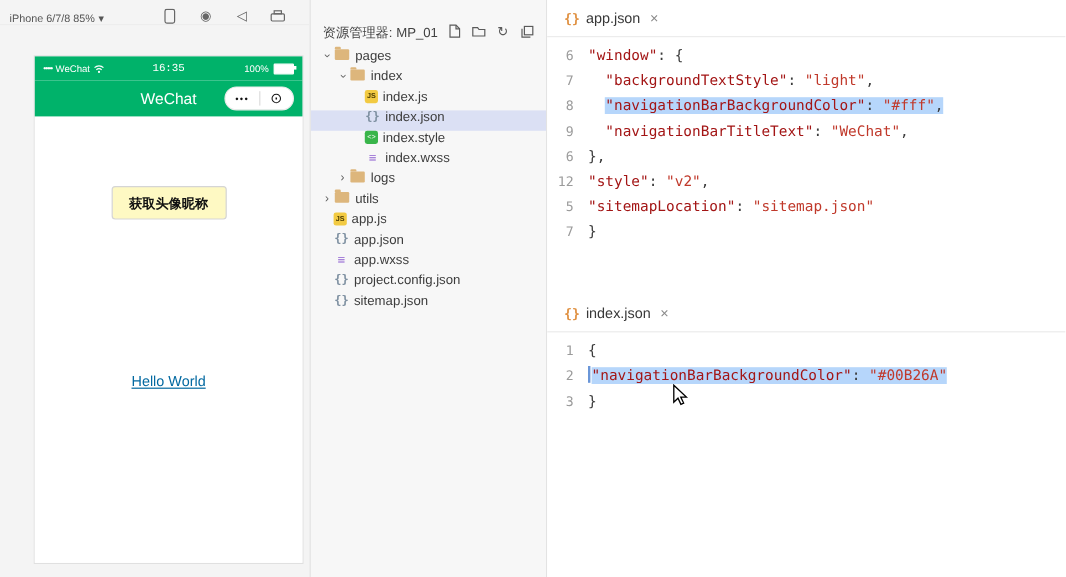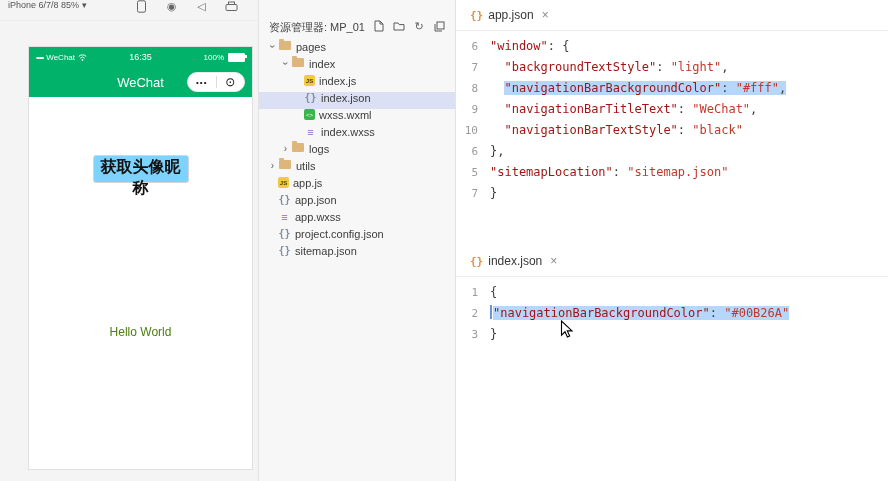--- a/index.html
+++ b/index.html
@@ -2,44 +2,44 @@
 <html style="--green: #00B26A;"><head>
 <meta charset="utf-8">
 <style>
   html,body{margin:0;padding:0;}
   body{width:888px;height:481px;overflow:hidden;background:#fff;
        font-family:"Liberation Sans",sans-serif;position:relative;}
   .app{display:flex;width:888px;height:481px;}
 
   
   .sim-panel{width:258px;flex:none;background:#f4f4f4;border-right:1px solid #e3e3e3;position:relative;}
-  .sim-toolbar{height:20px;display:flex;align-items:flex-start;padding:0 8px;font-size:9px;color:#555;border-bottom:1px solid #ededed;gap:37px;}
+  .sim-toolbar{height:20px;display:flex;align-items:flex-end;padding:0 8px;font-size:9px;color:#555;border-bottom:1px solid #ededed;gap:37px;}
   .dev-label{display:flex;align-items:center;gap:3px;cursor:pointer;}
   .toolbar-icons{display:flex;gap:17px;margin-left:auto;margin-right:12px;align-items:center;}
   .tb-ico{width:13px;height:13px;display:inline-flex;align-items:center;justify-content:center;color:#666;font-size:11px;cursor:pointer;}
   .tb-ico svg{display:block;}
 
   .phone{position:absolute;left:28px;top:46px;width:225px;height:424px;background:#fff;border:1px solid #e0e0e0;box-sizing:border-box;}
   .statusbar{height:20px;background:var(--green);color:#fff;display:flex;align-items:center;padding:0 7px;font-size:8px;}
   .sb-left{flex:1;display:flex;align-items:center;gap:3px;}
   .sb-signal{letter-spacing:-1px;font-size:7px;}
-  .sb-center{flex:none;font-size:9px;}
+  .sb-center{flex:none;font-size:9px;font-family:Liberation Mono, monospace;}
   .sb-right{flex:1;display:flex;align-items:center;justify-content:flex-end;gap:2px;}
   .battery{width:15px;height:7px;border:1px solid #fff;border-radius:1px;background:#fff;position:relative;margin-left:2px;}
   .battery::after{content:"";position:absolute;right:-3px;top:1px;width:2px;height:3px;background:#fff;}
   .navbar{height:30px;background:var(--green);position:relative;display:flex;align-items:center;justify-content:center;}
   .nav-title{color:#fff;font-size:13px;}
   .capsule{position:absolute;right:7px;top:5px;width:58px;height:20px;background:#fff;border:1px solid #ebebeb;border-radius:10px;display:flex;align-items:center;box-sizing:border-box;cursor:pointer;}
   .cap-more{flex:1;text-align:center;font-size:8px;letter-spacing:1px;color:#111;}
   .cap-div{width:1px;height:12px;background:#dcdcdc;}
   .cap-target{flex:1;text-align:center;font-size:12px;line-height:1;color:#111;}
   .page{height:372px;background:#fff;text-align:center;}
-  .get-btn{margin-top:58px;width:96px;height:28px;background:#7dd3fc;border:1px solid #d5d5d5;border-radius:3px;
-           font-size:16px;font-weight:bold;color:#111;font-family:inherit;cursor:pointer;}
-  .hello{margin-top:128px;font-size:12px;color:#4d7c0f;}
+  .get-btn{margin-top:58px;width:96px;height:28px;background:#fef9c3;border:1px solid #d5d5d5;border-radius:3px;
+           font-size:11px;font-weight:bold;color:#111;font-family:inherit;cursor:pointer;}
+  .hello{margin-top:128px;font-size:12px;color:#0369a1;text-decoration:underline;}
 
   
   .explorer{width:197px;flex:none;background:#f7f7f7;border-right:1px solid #e3e3e3;font-size:11px;color:#3c3c3c;box-sizing:border-box;}
   .exp-header{display:flex;align-items:flex-start;margin-top:20px;height:18px;padding:0 10px;}
   .exp-title{font-size:11px;color:#424242;white-space:nowrap;}
   .exp-icons{margin-left:auto;display:flex;gap:8px;align-items:center;color:#5a5a5a;}
   .exp-ico{width:12px;height:12px;display:inline-flex;align-items:center;justify-content:center;font-size:11px;cursor:pointer;}
   .tree{margin-top:3px;}
   .row{display:flex;align-items:flex-start;height:17px;cursor:pointer;white-space:nowrap;}
   .row.sel{background:#dbe0f4;}
@@ -174,21 +174,21 @@
           <span class="lab">index.js</span>
         </div>
         <div class="row sel" style="padding-left: 34px;">
           <span class="chev"></span>
           <span class="ico json">{}</span>
           <span class="lab">index.json</span>
         </div>
         <div class="row" style="padding-left: 34px;">
           <span class="chev"></span>
           <span class="ico wxml">&lt;&gt;</span>
-          <span class="lab">wxss.wxml</span>
+          <span class="lab">index.style</span>
         </div>
         <div class="row" style="padding-left: 34px;">
           <span class="chev"></span>
           <span class="ico wxss">≡</span>
           <span class="lab">index.wxss</span>
         </div>
         <div class="row" style="padding-left: 21px;">
           <span class="chev">›</span>
           <span class="ico folder"></span>
           <span class="lab">logs</span>
@@ -245,26 +245,26 @@
         </div>
         <div class="cline">
           <span class="lnum">8</span>
           <span class="ltext"><span class="tk-p">  </span><span class="selection"><span class="tk-k">"navigationBarBackgroundColor"</span><span class="tk-p">: </span><span class="tk-s">"#fff"</span><span class="tk-p">,</span></span></span>
         </div>
         <div class="cline">
           <span class="lnum">9</span>
           <span class="ltext"><span class="tk-p">  </span><span class="tk-k">"navigationBarTitleText"</span><span class="tk-p">: </span><span class="tk-s">"WeChat"</span><span class="tk-p">,</span></span>
         </div>
         <div class="cline">
-          <span class="lnum">10</span>
-          <span class="ltext"><span class="tk-p">  </span><span class="tk-k">"navigationBarTextStyle"</span><span class="tk-p">: </span><span class="tk-s">"black"</span></span>
-        </div>
-        <div class="cline">
           <span class="lnum">6</span>
           <span class="ltext"><span class="tk-p">},</span></span>
+        </div>
+        <div class="cline">
+          <span class="lnum">12</span>
+          <span class="ltext"><span class="tk-k">"style"</span><span class="tk-p">: </span><span class="tk-s">"v2"</span><span class="tk-p">,</span></span>
         </div>
         <div class="cline">
           <span class="lnum">5</span>
           <span class="ltext"><span class="tk-k">"sitemapLocation"</span><span class="tk-p">: </span><span class="tk-s">"sitemap.json"</span></span>
         </div>
         <div class="cline">
           <span class="lnum">7</span>
           <span class="ltext"><span class="tk-p">}</span></span>
         </div>
       </div>

